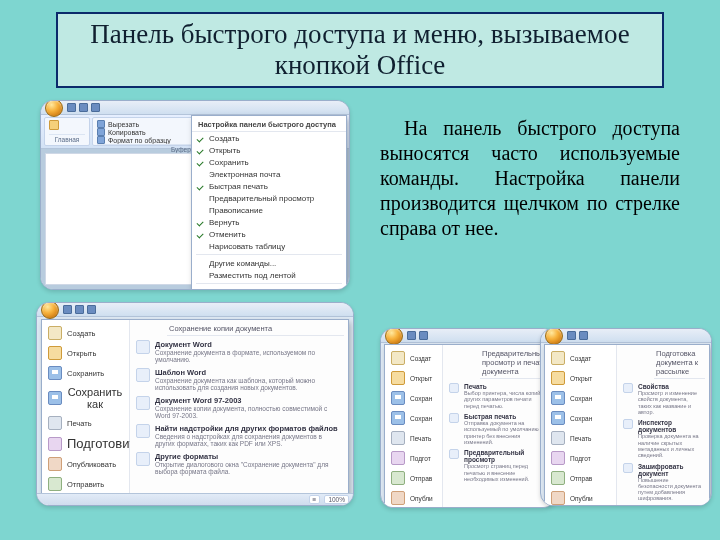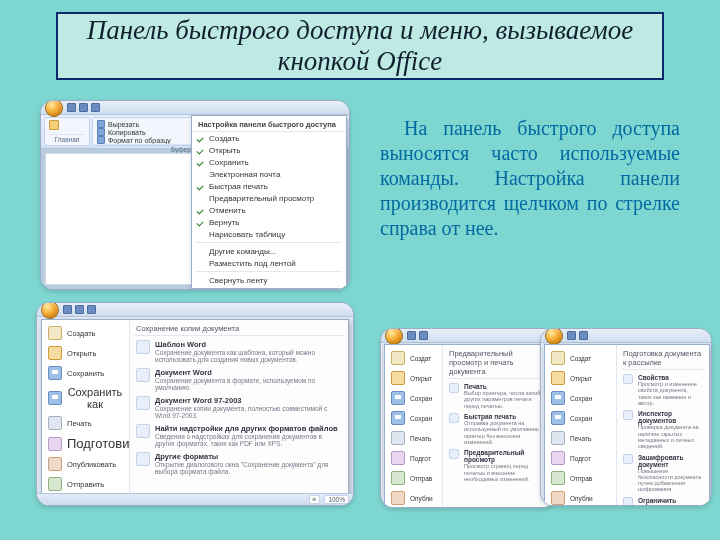--- a/index.html
+++ b/index.html
@@ -6,39 +6,38 @@
   body {
     width: 720px; height: 540px;
     background: #7ed6d0;
     font-family: "Times New Roman", serif;
     position: relative;
     overflow: hidden;
   }
   .title-frame {
     position: absolute;
     left: 56px; top: 12px;
-    width: 608px; height: 68px;
+    width: 608px; height: 76px;
     border: 2px solid #0a2a6a;
     background: #bfe9e3;
     display: flex; align-items: center; justify-content: center;
     text-align: center;
-    font-style: italic;
   }
   .title-frame h1 {
     font-weight: normal;
     font-size: 27px;
     color: #102030;
     line-height: 1.15;
   }
   .body-text {
     position: absolute;
     left: 380px; top: 116px;
     width: 300px;
     font-size: 20px;
-    color: #0369a1;
+    color: #000000;
     text-align: justify;
     line-height: 1.25;
   }
   .body-text .indent { display:inline-block; width: 24px; }
 
   
   .mini {
     position: absolute;
     background: #dfeaf5;
     border: 1px solid #9aaecb;
@@ -137,21 +136,21 @@
   .mic.save { background:#9cc0e8; border:1px solid #6a8cc0; position:relative; }
   .mic.save::after { content:""; position:absolute; inset:3px 3px 5px 3px; background:#fff; }
   .mic.print { background:#dfe6ef; border:1px solid #a6b0bf; }
   .mic.prep { background:#e8d6f0; border:1px solid #b89ac8; }
   .mic.send { background:#d8e8d0; border:1px solid #8fb080; }
   .mic.pub { background:#f0d8c6; border:1px solid #cfa078; }
   .mic.close { background:#f4cfcf; border:1px solid #c88; }
   .omenu .right {
     flex:1; background:#fdfdfd; padding:3px 4px;
   }
-  .omenu .right .hdr2 { font-size:7.5px; color:#556; border-bottom:1px solid #e3e7ef; padding:1px 2px 2px; margin-bottom:2px; }
+  .omenu .right .hdr2 { font-size:7.5px; color:#556; border-bottom:1px solid #e3e7ef; padding:1px 2px 2px; margin-bottom:2px;margin-left:33px; }
   .omenu .right .ri {
     display:flex; gap:5px; padding:2px 2px; align-items:flex-start;
   }
   .omenu .right .ri .ric { width:14px; height:14px; background:#e8effa; border:1px solid #c4d3ea; border-radius:2px; flex-shrink:0; }
   .omenu .right .ri .t { font-weight:bold; font-size:7.5px; color:#334; }
   .omenu .right .ri .s { font-size:6.5px; color:#778; line-height:1.15; }
 
   .mini4 .omenu .left { width:72px; }
 
   .statusbar {
@@ -232,26 +231,30 @@
       </div>
       <div class="itm">
         <span class="chk on"></span>
         <span>Быстрая печать</span>
       </div>
       <div class="itm">
         <span class="chk"></span>
         <span>Предварительный просмотр</span>
       </div>
       <div class="itm">
+        <span class="chk"></span>
+        <span>Правописание</span>
+      </div>
+      <div class="itm">
+        <span class="chk on"></span>
+        <span>Вернуть</span>
+      </div>
+      <div class="itm">
         <span class="chk on"></span>
         <span>Отменить</span>
-      </div>
-      <div class="itm">
-        <span class="chk on"></span>
-        <span>Вернуть</span>
       </div>
       <div class="itm">
         <span class="chk"></span>
         <span>Нарисовать таблицу</span>
       </div>
       <div class="sep"></div>
       <div class="itm">
         <span class="chk"></span>
         <span>Другие команды...</span>
       </div>
@@ -315,29 +318,29 @@
             <div class="mic close"></div>
             <span style="font-size: 7.5px;">Закрыть</span>
           </div>
         </div>
       <div class="right">
         <div class="hdr2">Сохранение копии документа</div>
         <div id="om-right-2">
             <div class="ri">
               <div class="ric"></div>
               <div>
+                <div class="t">Документ Word</div>
+                <div class="s">Сохранение документа в формате, используемом по умолчанию.</div>
+              </div>
+            </div>
+            <div class="ri">
+              <div class="ric"></div>
+              <div>
                 <div class="t">Шаблон Word</div>
                 <div class="s">Сохранение документа как шаблона, который можно использовать для создания новых документов.</div>
-              </div>
-            </div>
-            <div class="ri">
-              <div class="ric"></div>
-              <div>
-                <div class="t">Документ Word</div>
-                <div class="s">Сохранение документа в формате, используемом по умолчанию.</div>
               </div>
             </div>
             <div class="ri">
               <div class="ric"></div>
               <div>
                 <div class="t">Документ Word 97-2003</div>
                 <div class="s">Сохранение копии документа, полностью совместимой с Word 97-2003.</div>
               </div>
             </div>
             <div class="ri">

